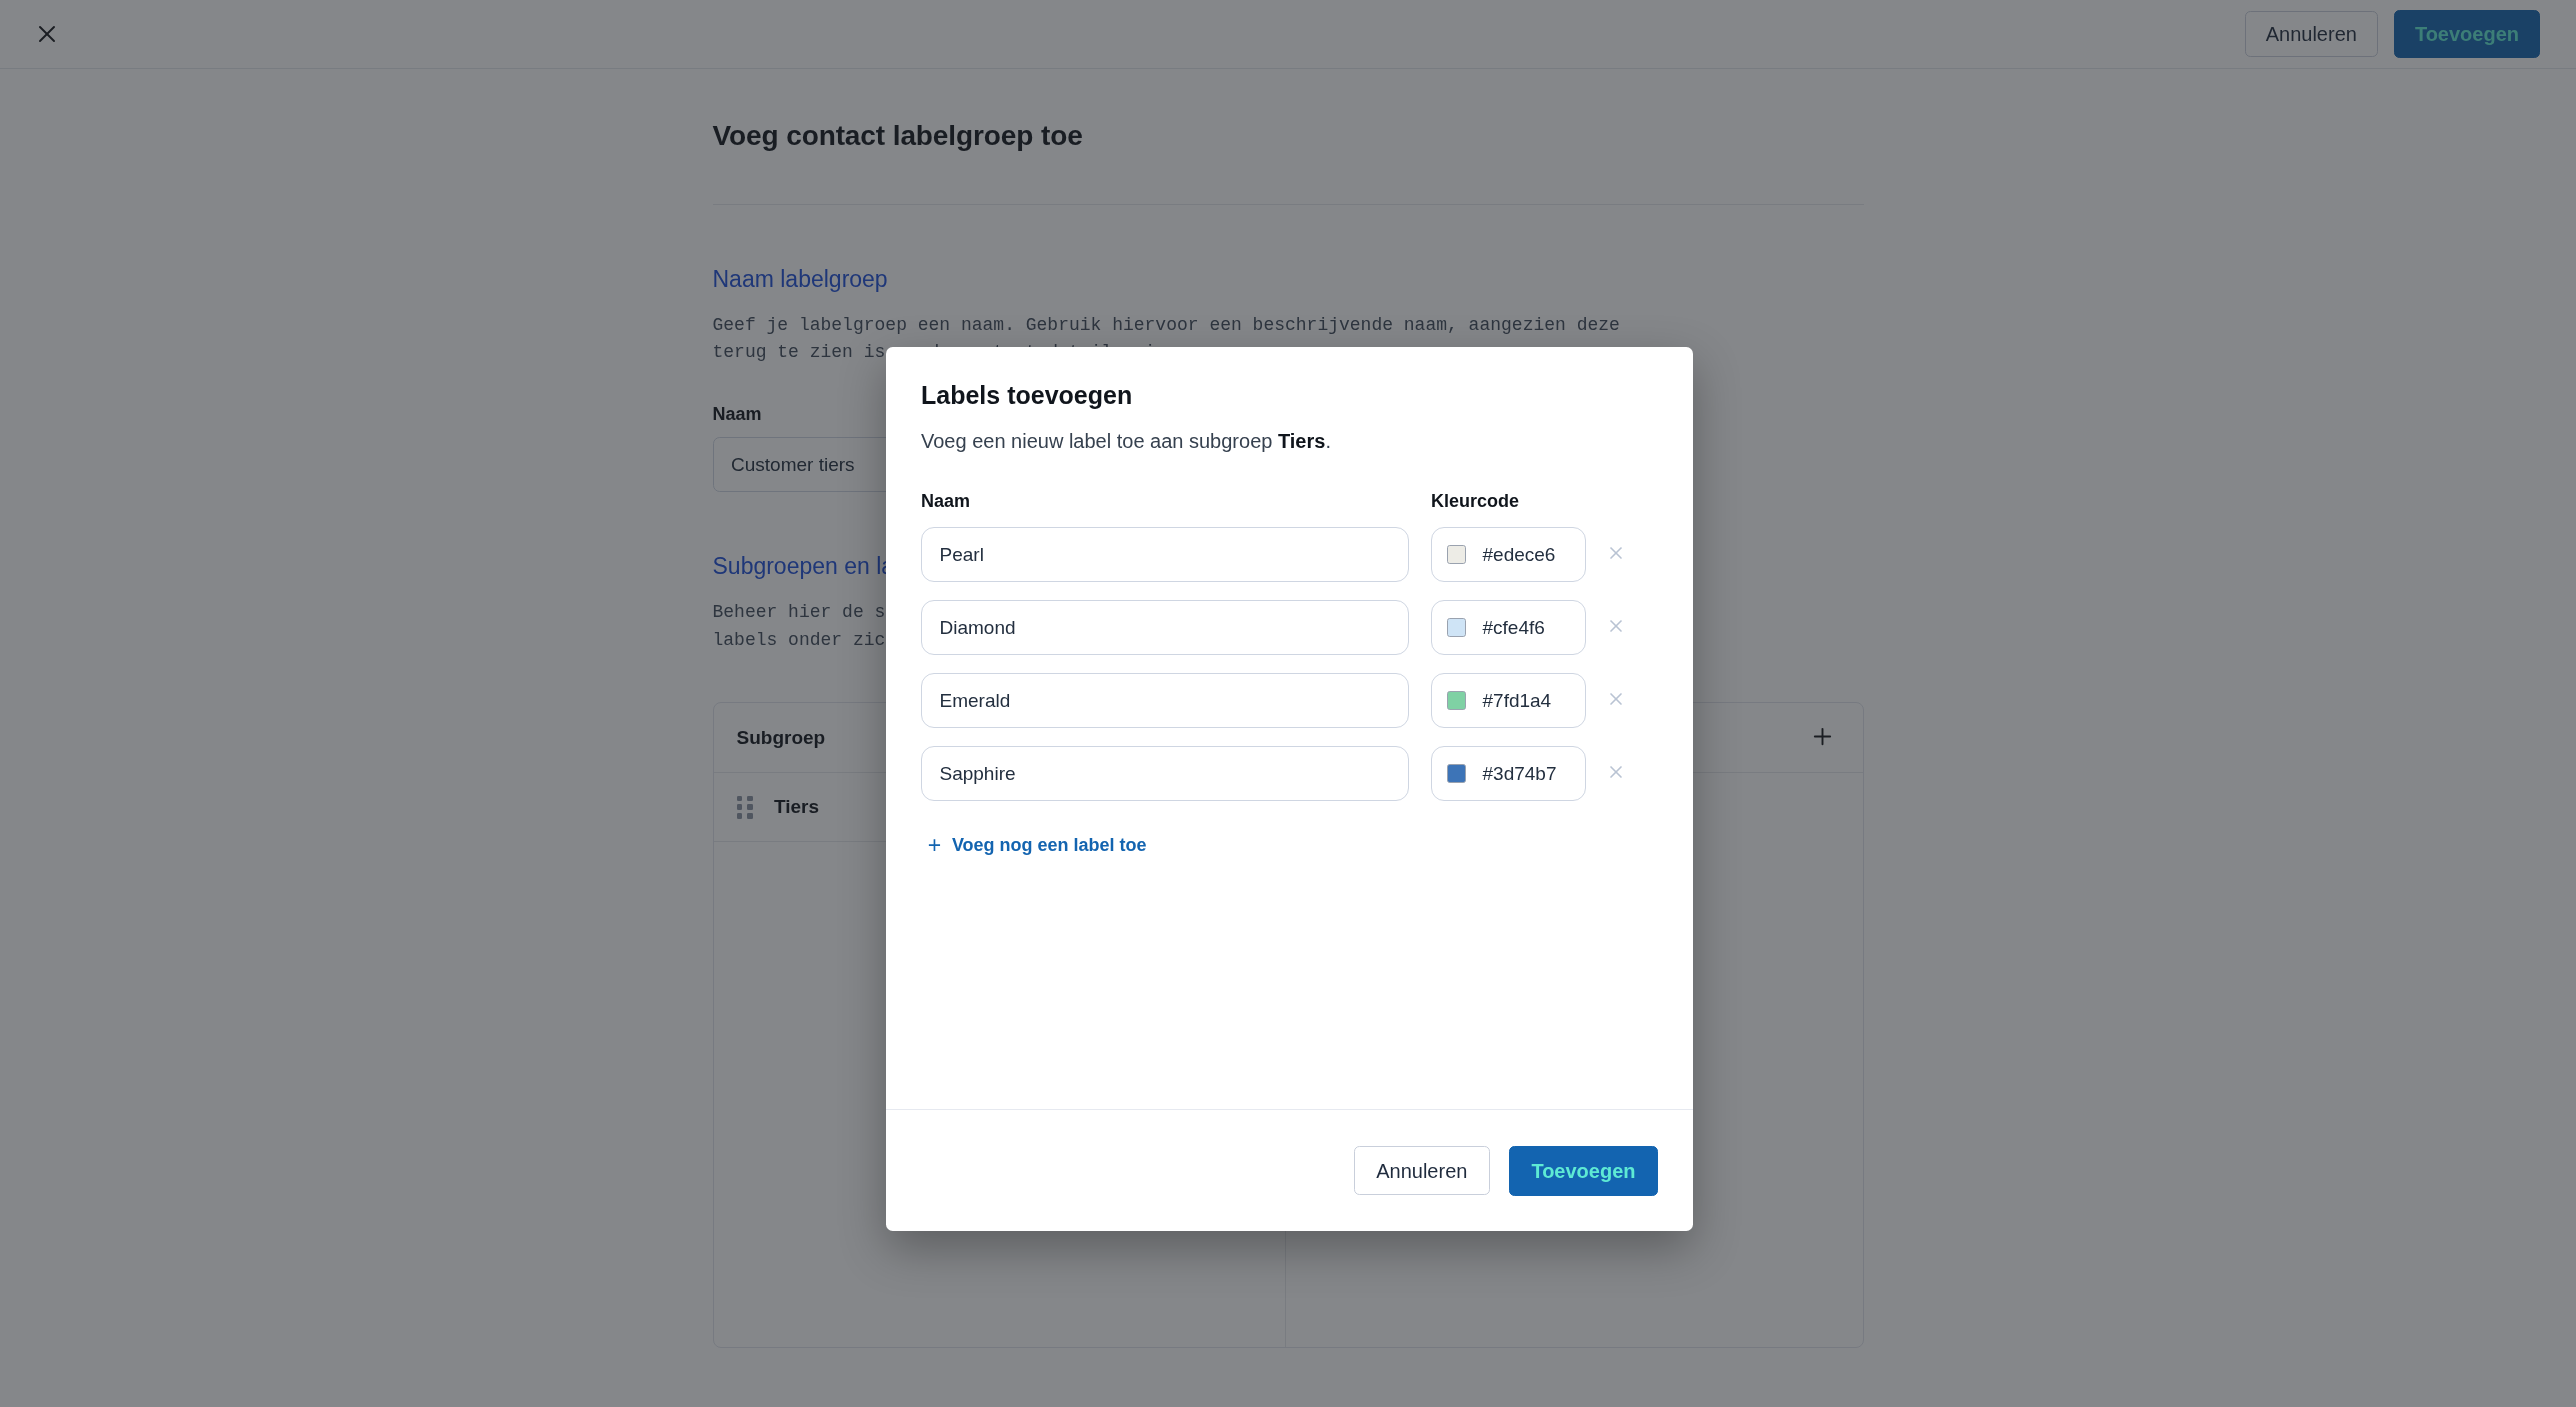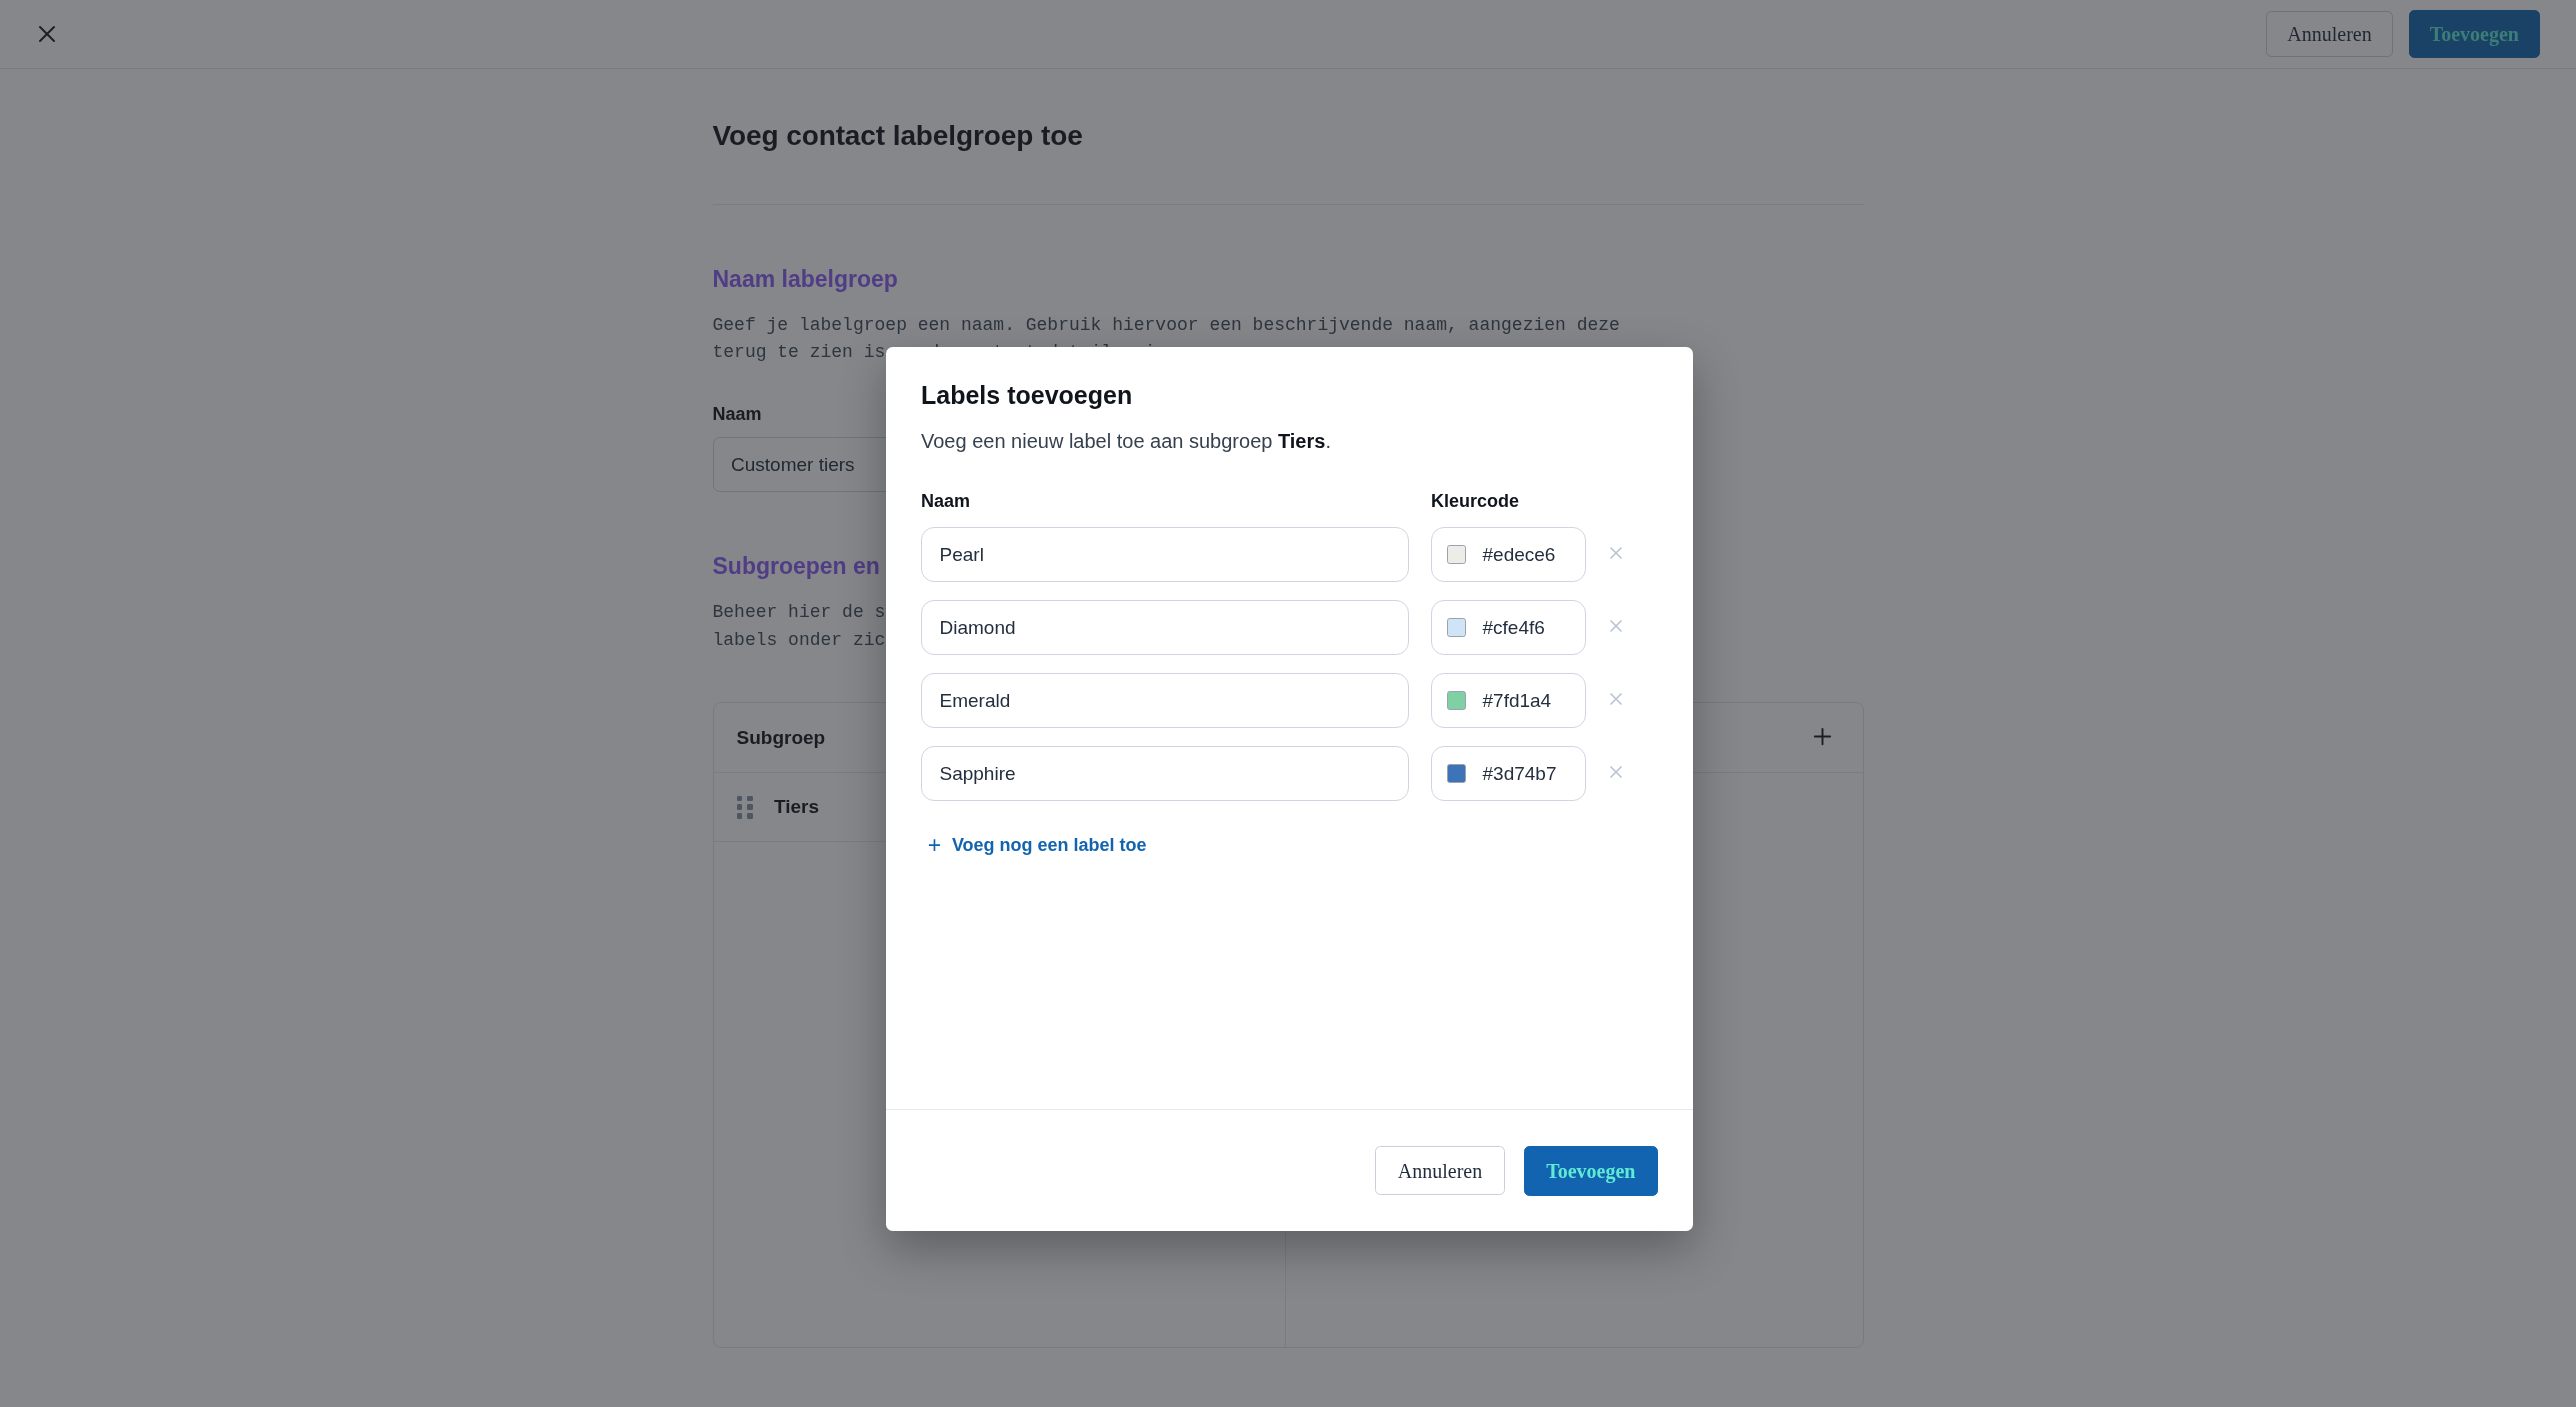--- a/index.html
+++ b/index.html
@@ -31,21 +31,21 @@
   }
   .close-btn {
     width: 40px; height: 40px;
     display: flex; align-items: center; justify-content: center;
     background: transparent; border: none; cursor: pointer;
   }
   .close-btn svg { display: block; }
   .topbar-spacer { flex: 1 1 auto; }
 
   .btn {
-    font-family: Liberation Serif, serif;
+    font-family: Liberation Sans, sans-serif;
     font-size: 20px;
     line-height: 1;
     border-radius: 5.4px;
     cursor: pointer;
     white-space: nowrap;
   }
   .btn-secondary {
     background: #ffffff;
     border: 0.7px solid #c9cfdb;
     color: #1f2b3d;
@@ -78,22 +78,22 @@
   }
   .hr {
     height: 0.7px;
     background: #e4e7ec;
     margin-top: 52px;
   }
 
   .section { margin-top: 61px; }
   .section-title {
     font-size: 23px;
-    font-weight: 700;
-    color: #8b5cf6;
+    font-weight: 400;
+    color: #1d4ed8;
   }
   .section-desc {
     margin-top: 19px;
     font-size: 18px;
     line-height: 1.52;
     color: #3e4a5a;
     max-width: 955px;
     font-family: Liberation Mono, monospace;
   }
 

